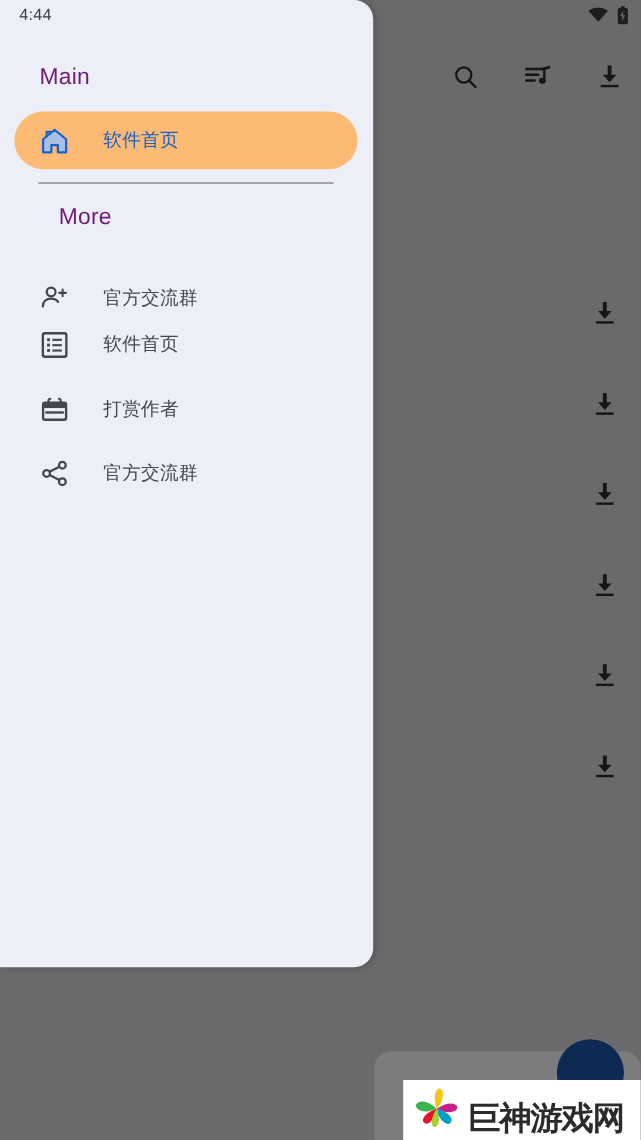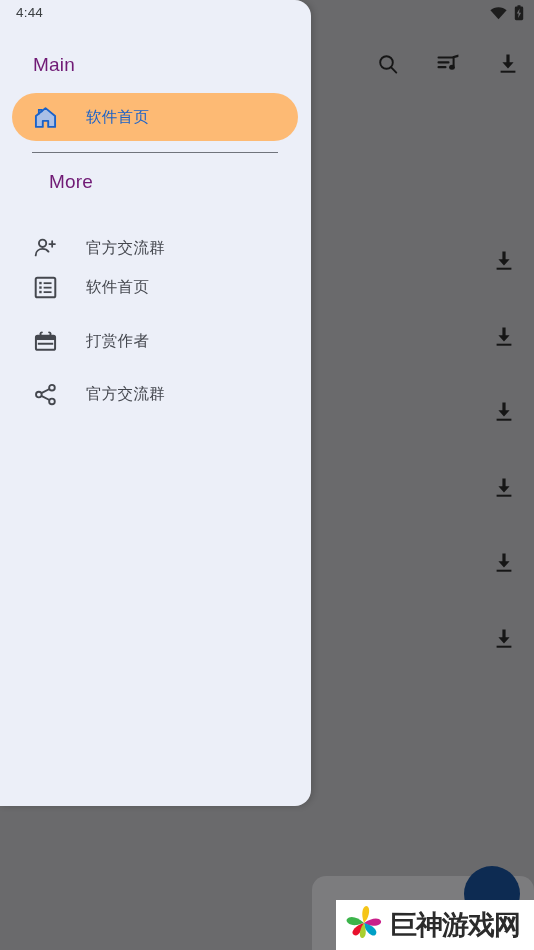--- a/index.html
+++ b/index.html
@@ -120,21 +120,21 @@
     position: absolute; left: 32px; top: 152px;
     width: 246px; height: 1px;
     background: #70747c;
   }
 
   
   #watermark {
     position: absolute; left: 336px; bottom: 0;
     width: 198px; height: 50px;
     background: #ffffff;
-    display: flex; align-items: center;
+    display: flex; align-items: flex-end;
     padding-left: 6px;
     box-sizing: border-box;
   }
   #watermark-text {
     font-family: "DejaVu Sans", "Liberation Sans", sans-serif;
     font-weight: bold;
     font-size: 27px;
     color: #2b2b2b;
     letter-spacing: -1px;
     margin-left: 4px;

